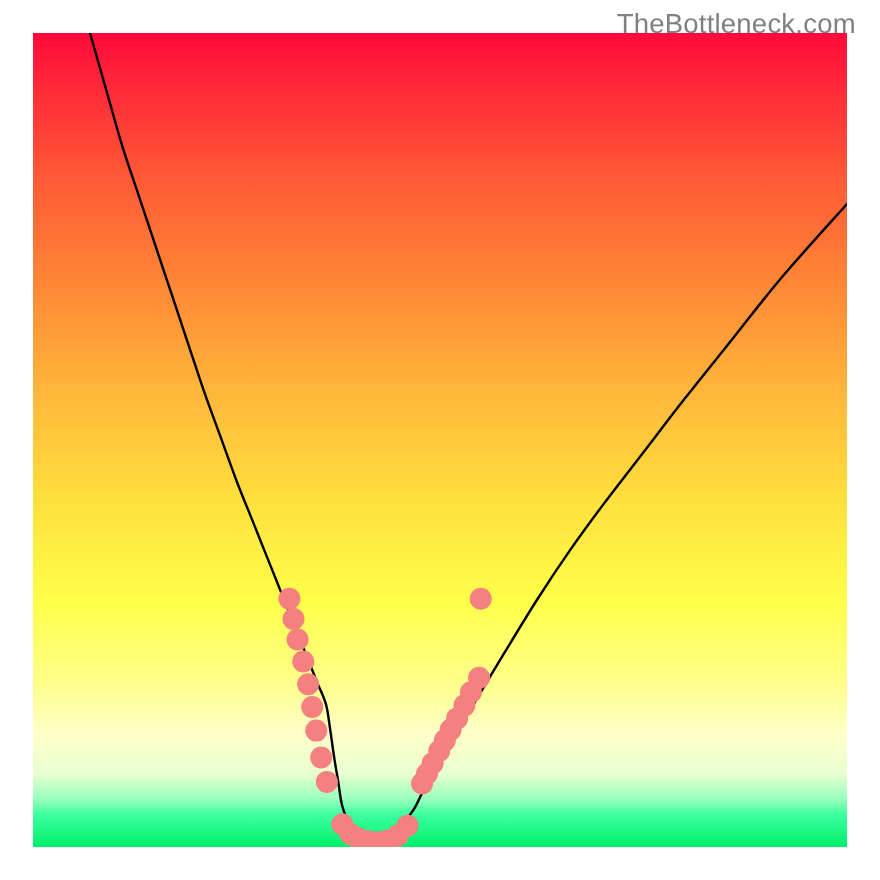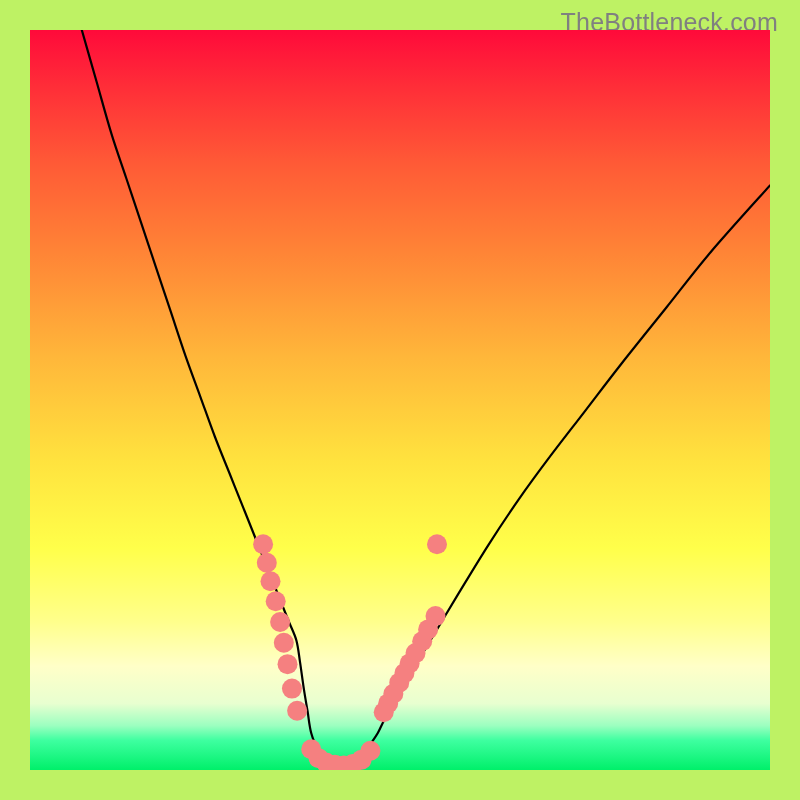--- a/index.html
+++ b/index.html
@@ -1,20 +1,20 @@
 <!DOCTYPE html>
 <html><head>
 <meta charset="utf-8">
 <style>
   html, body { margin: 0; padding: 0; background: #000; }
   .stage {
     position: relative;
     width: 800px;
     height: 800px;
-    background: #bef264;
+    background: #ffffff;
     overflow: hidden;
   }
   .plot-area {
     position: absolute;
     left: 30px;
     top: 30px;
     width: 740px;
     height: 740px;
     background: linear-gradient(to bottom,
       #ff0a3a 0%,

